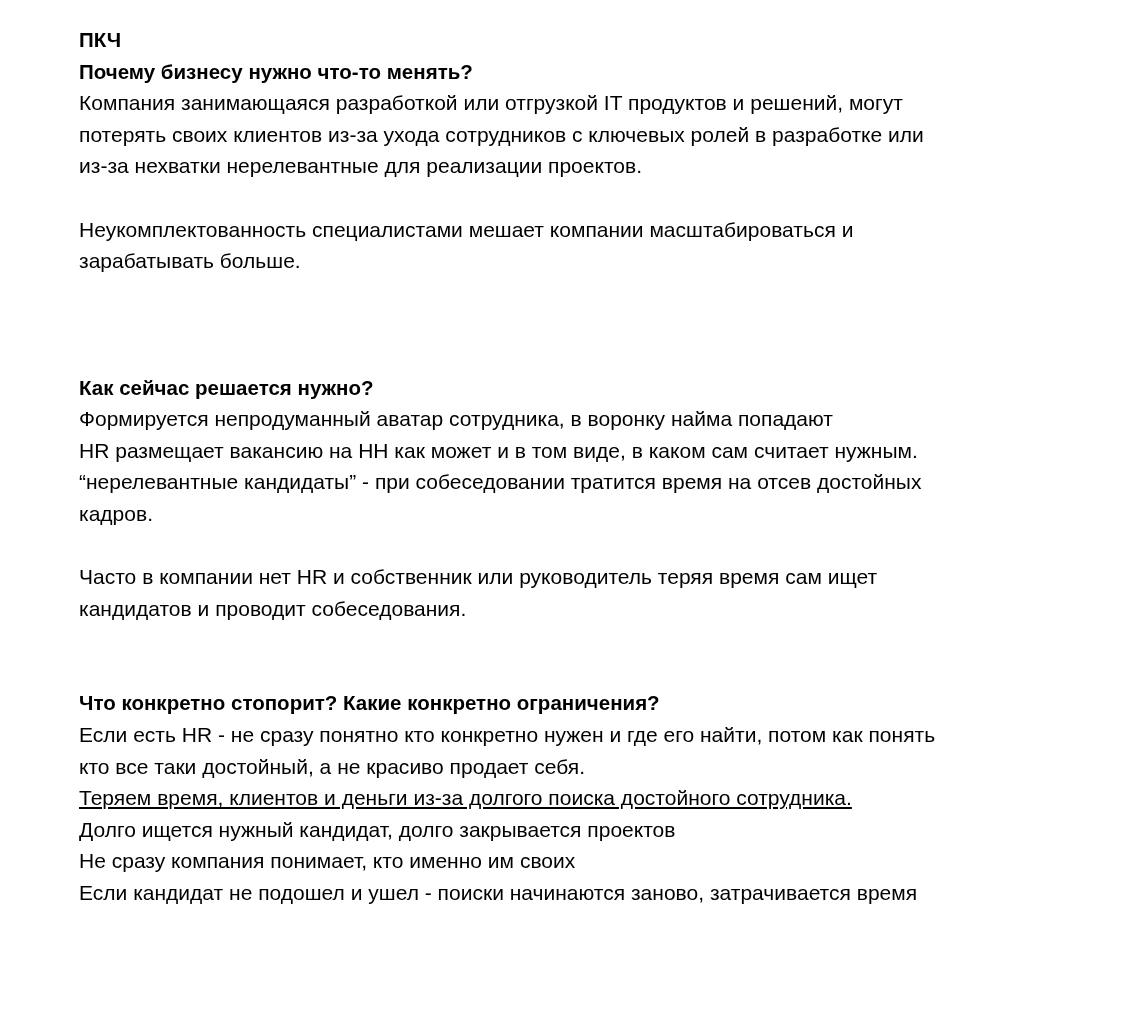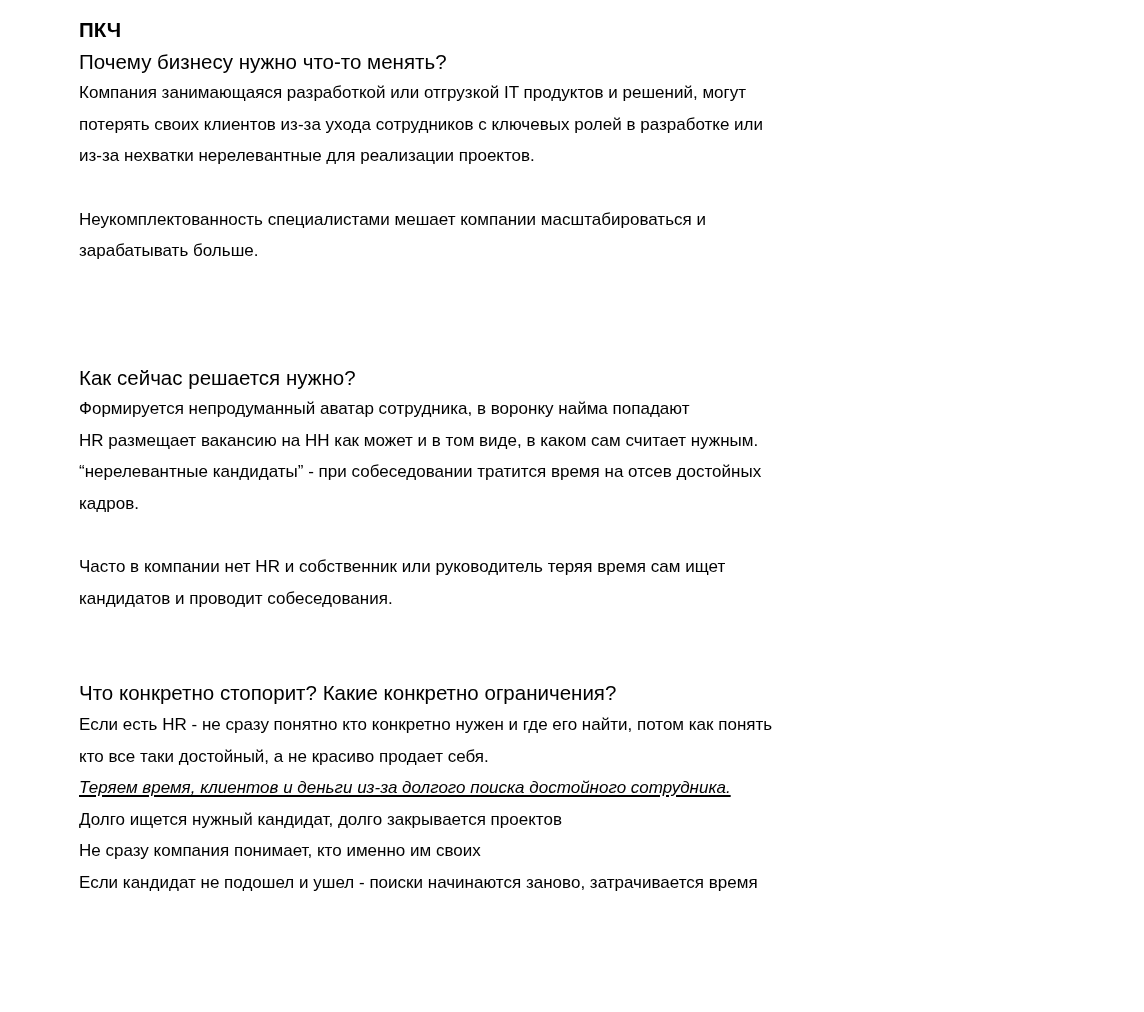--- a/index.html
+++ b/index.html
@@ -13,51 +13,50 @@
     height: 1012px;
     font-family: "Liberation Sans", "DejaVu Sans", sans-serif;
     color: #000000;
     -webkit-font-smoothing: antialiased;
   }
   .page {
     position: relative;
     width: 1144px;
     height: 1012px;
     box-sizing: border-box;
-    padding: 14px 80px 0 79px;
+    padding: 24px 80px 0 79px;
     overflow: hidden;
   }
   .doc {
     width: 960px;
   }
   .line {
-    font-size: 17px;
+    font-size: 21px;
     line-height: 31.6px;
     letter-spacing: 0.01px;
     white-space: pre-wrap;
     word-break: normal;
   }
   .doc-title {
     font-weight: bold;
     font-size: 20.5px;
     line-height: 31.6px;
   }
   .heading {
-    font-weight: normal;
+    font-weight: bold;
     font-size: 20.5px;
     line-height: 31.6px;
   }
   .body-line {
     font-weight: normal;
   }
   .underlined {
     text-decoration: underline;
     text-underline-offset: 2px;
     text-decoration-thickness: 1.5px;
-    font-style: italic;
   }
   .spacer {
     height: 31.6px;
   }
   .spacer-2 {
     height: 63.2px;
   }
   .block {
     margin: 0;
     padding: 0;

